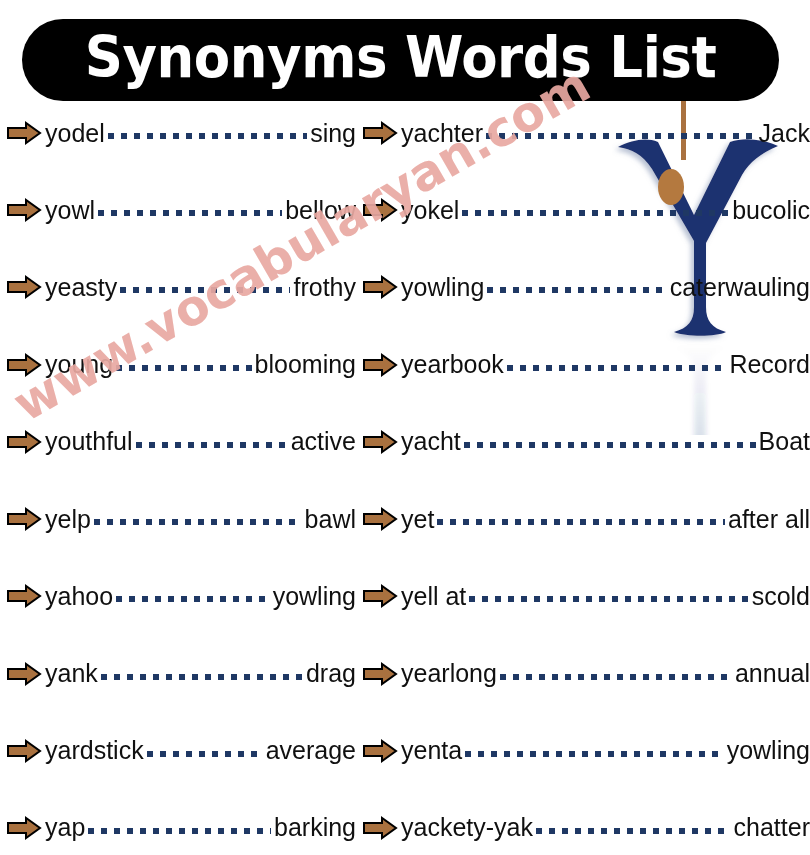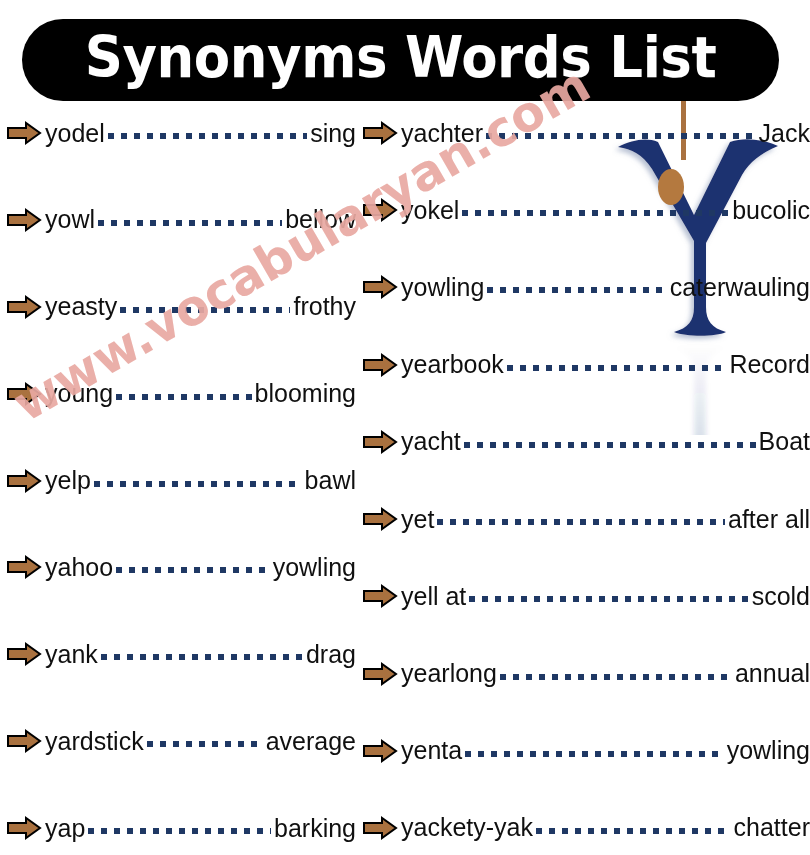--- a/index.html
+++ b/index.html
@@ -247,20 +247,30 @@
 <span class="word">young</span>
           <span class="leader">
             <i></i>
           </span>
           <span class="syn">blooming</span>
         </div>
         <div class="entry">
   <svg class="arrow-icon" viewBox="0 0 36 24" xmlns="http://www.w3.org/2000/svg">
     <path d="M2,7 L20,7 L20,2 L34,12 L20,22 L20,17 L2,17 Z" fill="#A9713F" stroke="#000000" stroke-width="2" stroke-linejoin="miter"></path>
   </svg>
+<span class="word">youthful</span>
+          <span class="leader">
+            <i></i>
+          </span>
+          <span class="syn">active</span>
+        </div>
+        <div class="entry">
+  <svg class="arrow-icon" viewBox="0 0 36 24" xmlns="http://www.w3.org/2000/svg">
+    <path d="M2,7 L20,7 L20,2 L34,12 L20,22 L20,17 L2,17 Z" fill="#A9713F" stroke="#000000" stroke-width="2" stroke-linejoin="miter"></path>
+  </svg>
 <span class="word">yelp</span>
           <span class="leader">
             <i></i>
           </span>
           <span class="syn">bawl</span>
         </div>
         <div class="entry">
   <svg class="arrow-icon" viewBox="0 0 36 24" xmlns="http://www.w3.org/2000/svg">
     <path d="M2,7 L20,7 L20,2 L34,12 L20,22 L20,17 L2,17 Z" fill="#A9713F" stroke="#000000" stroke-width="2" stroke-linejoin="miter"></path>
   </svg>

